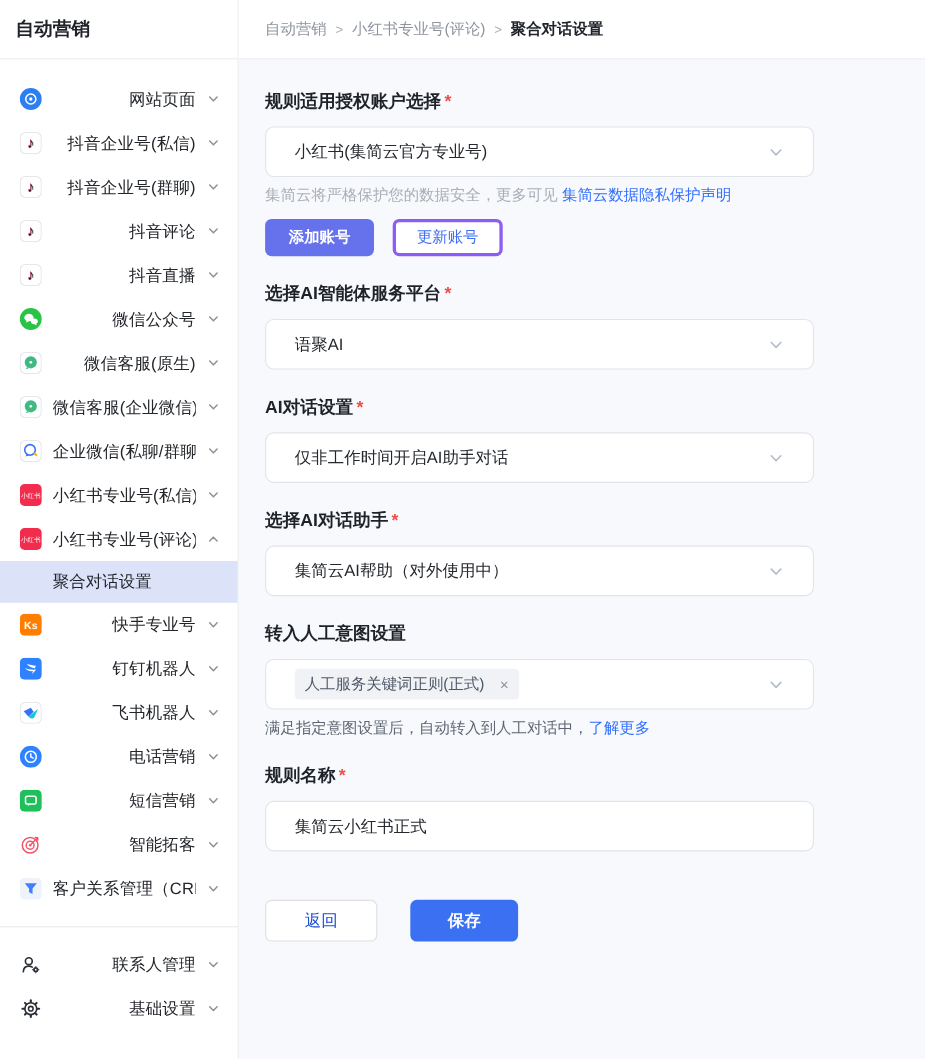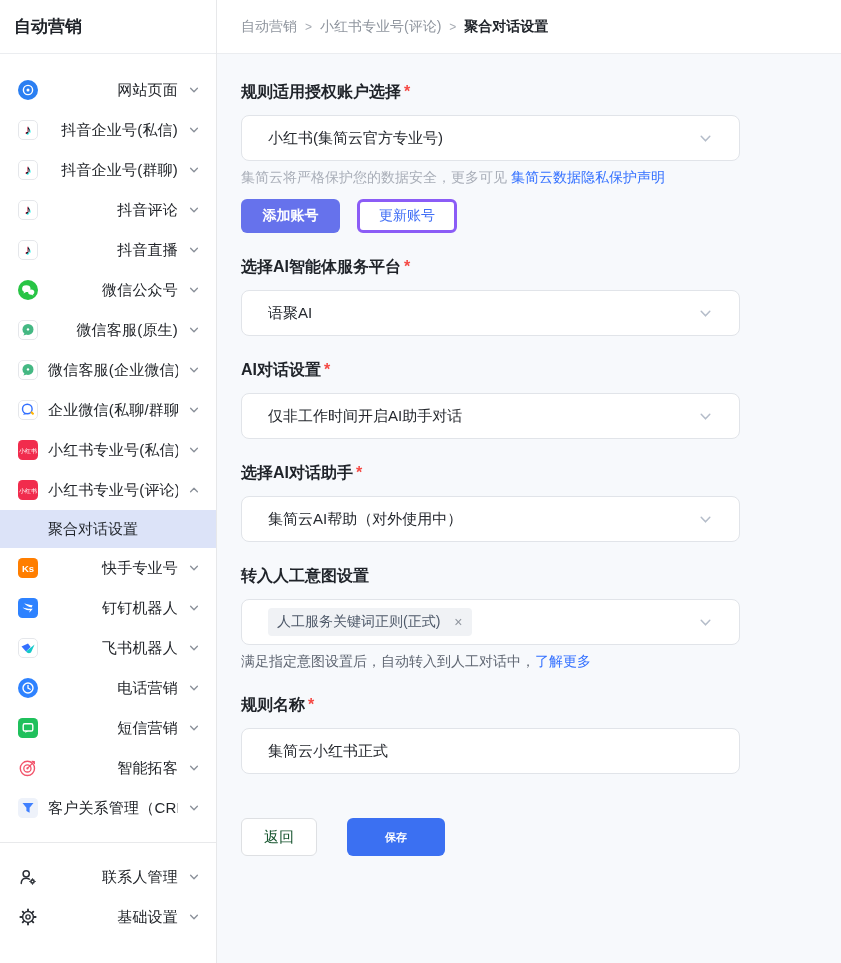--- a/index.html
+++ b/index.html
@@ -39,22 +39,22 @@
   .helper.dark { color:#5f6672; }
   .btn-row { display:flex; align-items:flex-end; margin-top:12px; }
   .btn { border:none; border-radius:6px; font-size:14px; cursor:pointer; font-family:inherit; display:inline-flex; align-items:center; justify-content:center; }
   .btn-add { width:99px; height:34px; background:#6672ec; color:#fff; font-weight:700; }
   .btn-update { width:100px; height:34px; background:#fff; border:3px solid #8b5cf6; color:#3f6df5; margin-left:17px; font-weight:500; }
   .tag { display:inline-flex; align-items:center; gap:14px; background:#f0f2f5; border-radius:4px; padding:5px 9px; font-size:14px; color:#4e5969; }
   .tag-x { color:#8f959e; cursor:pointer; font-size:14px; line-height:1; }
   .text-input { width:100%; outline:none; }
   input.text-input { font-family:inherit; }
   .actions { display:flex; align-items:center; margin-top:44px; }
-  .btn-back { width:76px; height:38px; background:#fff; border:1px solid #dee0e3; color:#14532d; font-size:15px; }
-  .btn-save { width:98px; height:38px; background:#3b70f2; color:#fff; font-size:11px; font-weight:700; margin-left:30px; }
+  .btn-back { width:102px; height:38px; background:#fff; border:1px solid #dee0e3; color:#1d4ed8; font-size:15px; }
+  .btn-save { width:98px; height:38px; background:#3b70f2; color:#fff; font-size:15px; font-weight:700; margin-left:30px; }
 </style>
 </head>
 <body>
 
 <aside class="sidebar">
   <div class="sidebar-header">自动营销</div>
   <nav class="nav">
       <div class="nav-item">
         <span class="nav-icon">
           <svg viewBox="0 0 20 20" width="20" height="20">

